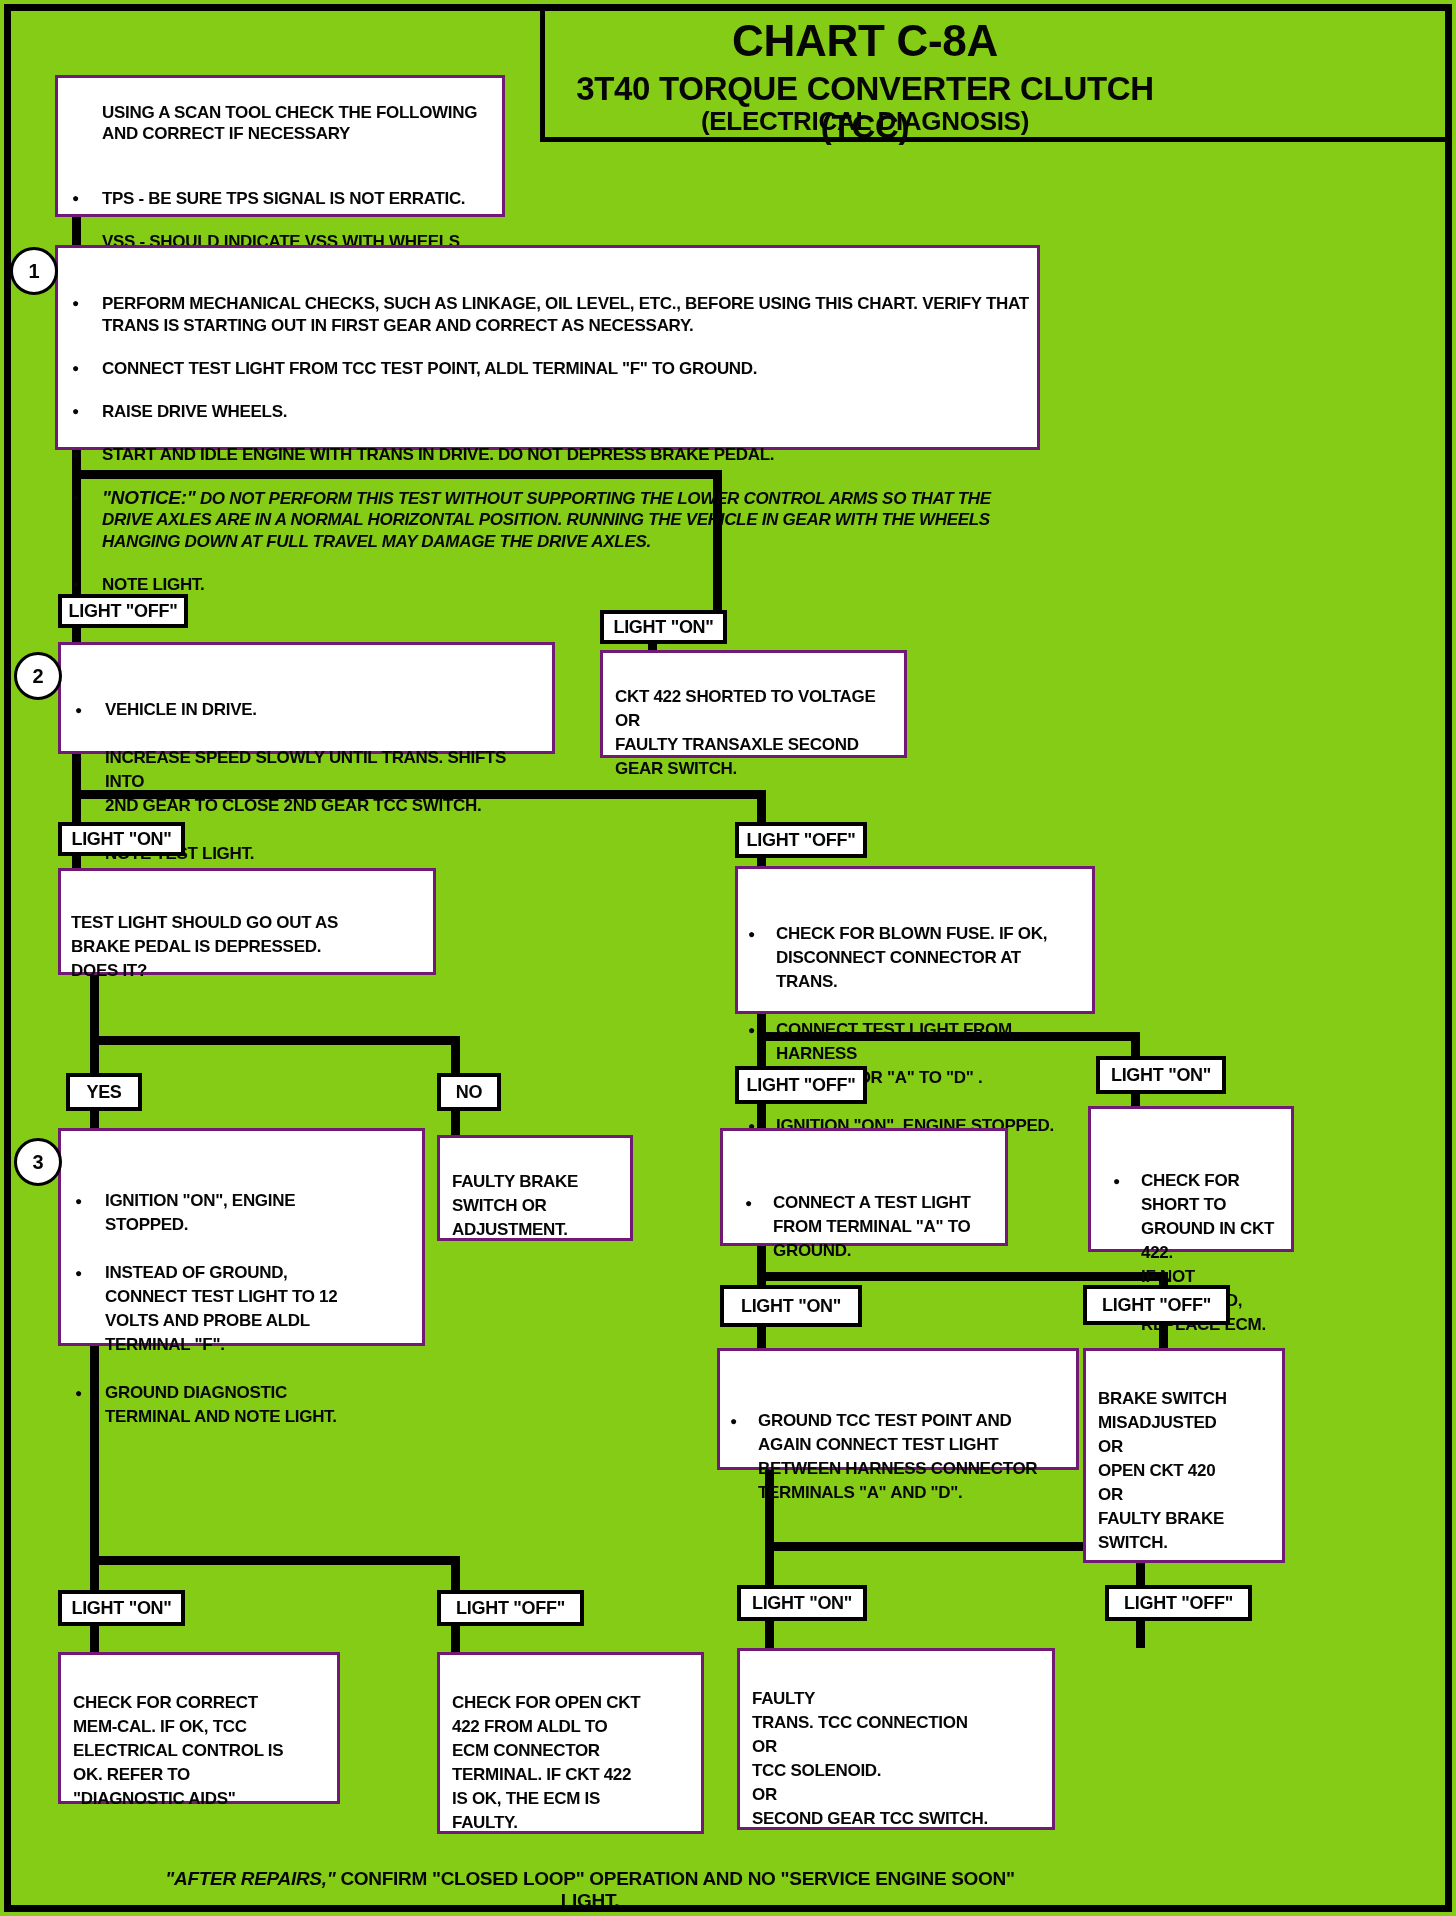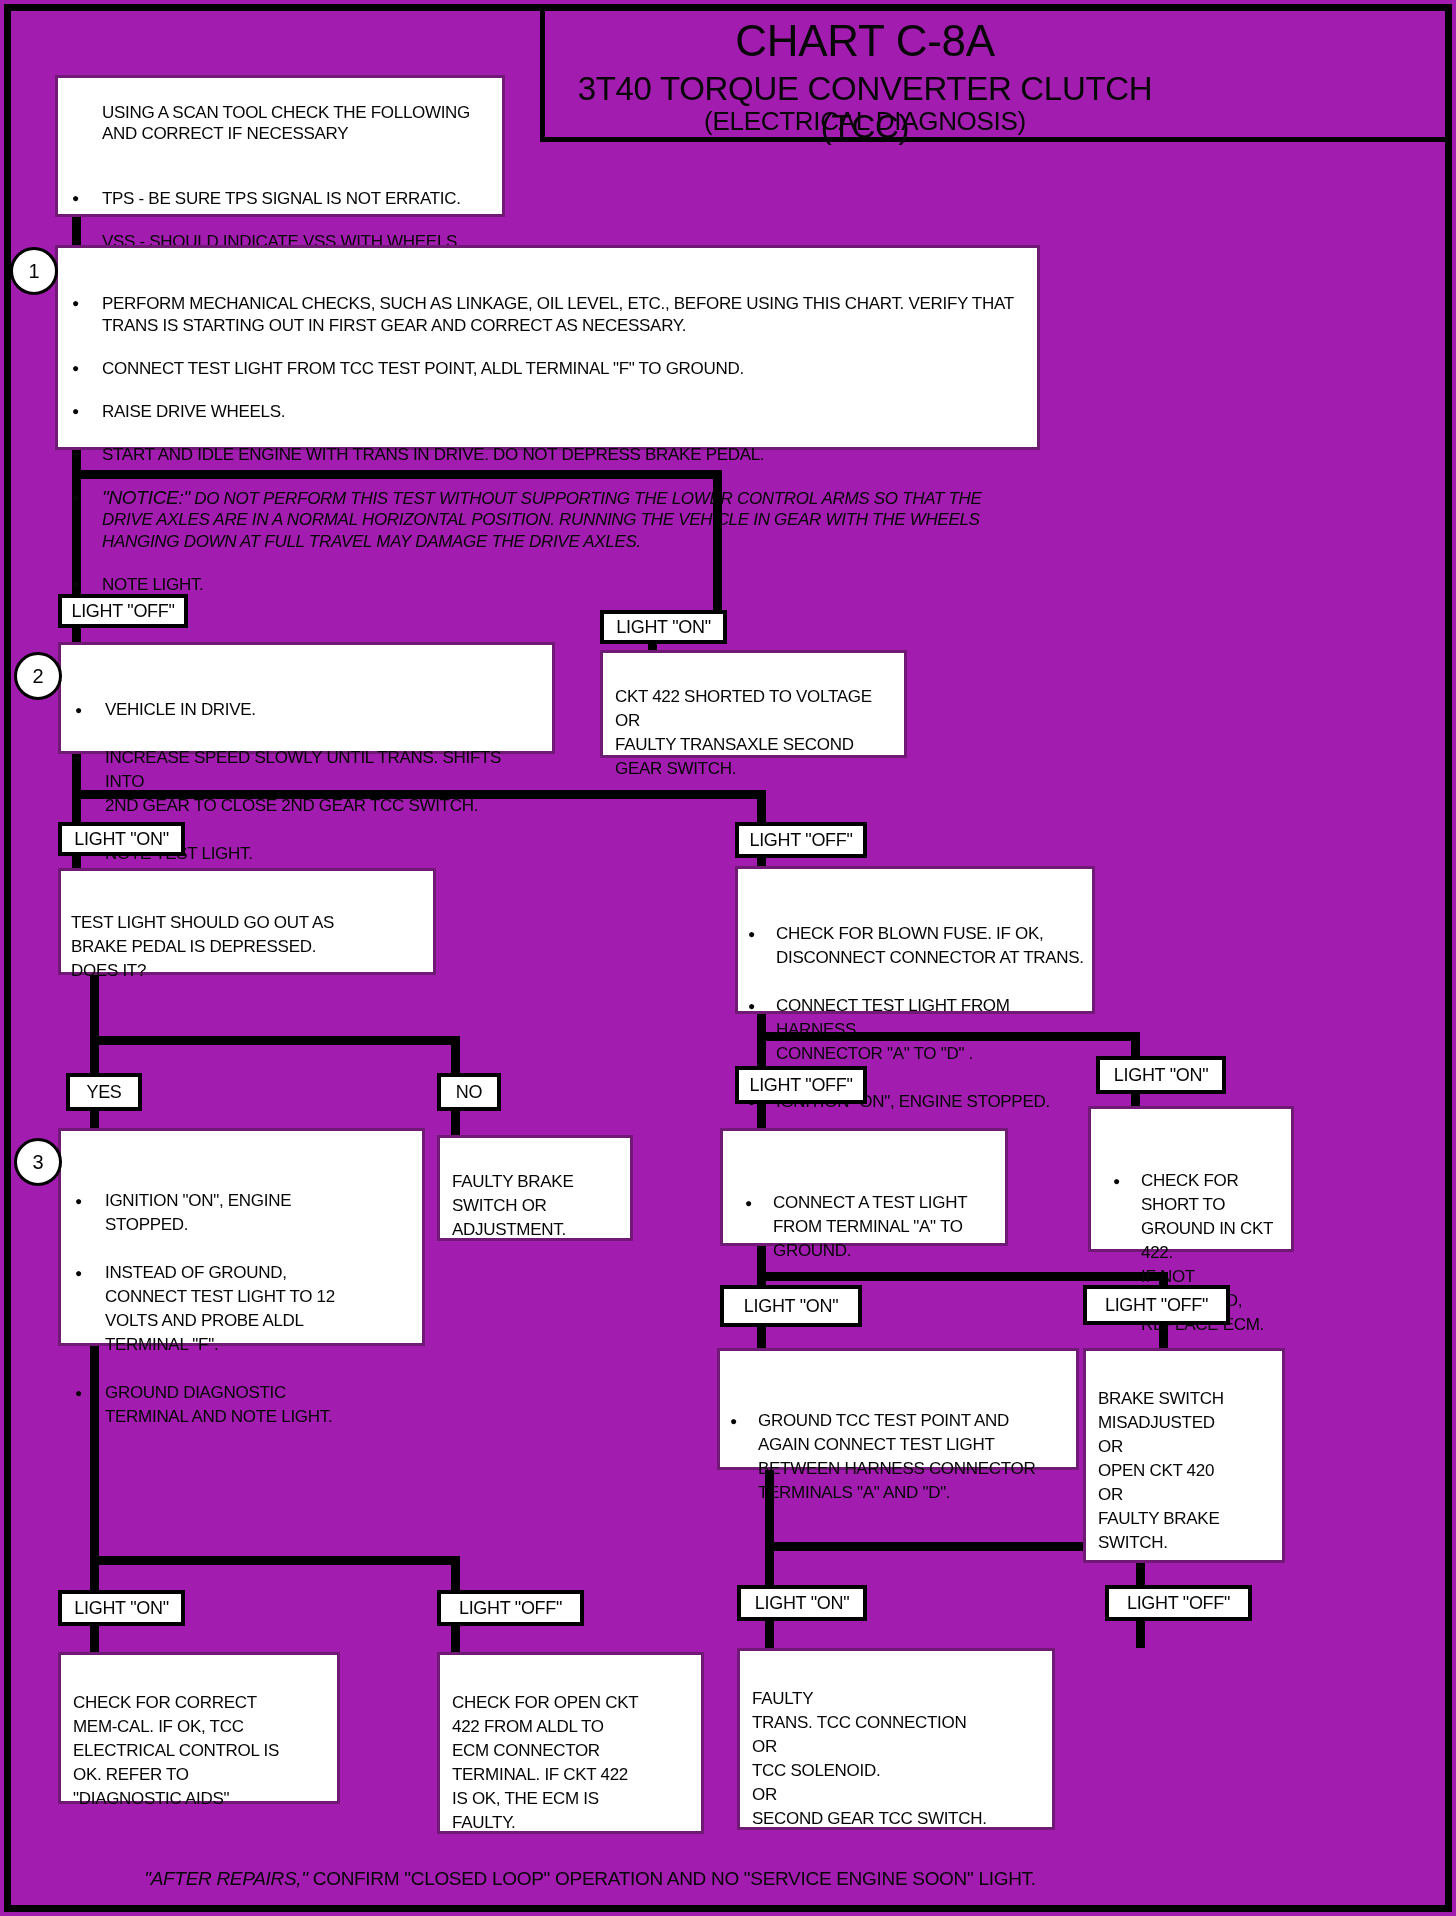--- a/index.html
+++ b/index.html
@@ -1,17 +1,17 @@
 <!DOCTYPE html>
 <html><head>
 <meta charset="utf-8">
 <style>
   html,body{margin:0;padding:0;background:#e8e8e8;}
-  .page{position:relative;width:1456px;height:1916px;margin:0 auto;background:#a21caf;
-        font-family:"Liberation Sans",sans-serif;font-weight:400;color:#060606;
+  .page{position:relative;width:1456px;height:1916px;margin:0 auto;background:#84cc16;
+        font-family:"Liberation Sans",sans-serif;font-weight:700;color:#060606;
         letter-spacing:-0.3px;overflow:hidden;}
   .pborder{position:absolute;inset:4px;border:7px solid #000;}
   .vline,.hline{position:absolute;background:#000;}
   .box{position:absolute;border:3px solid #701a75;background:#fff;box-sizing:border-box;}
   .label{position:absolute;border:4px solid #000;background:#fff;box-sizing:border-box;
          display:flex;align-items:center;justify-content:center;font-size:18px;}
   .circle{position:absolute;width:42px;height:42px;border:3px solid #000;border-radius:50%;
           background:#fff;display:flex;align-items:center;justify-content:center;
           font-size:20px;z-index:3;}
   .box{z-index:2;} .label{z-index:2;}

